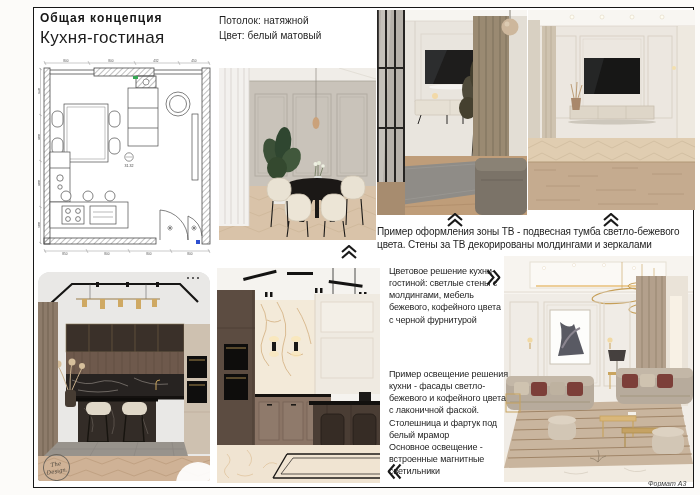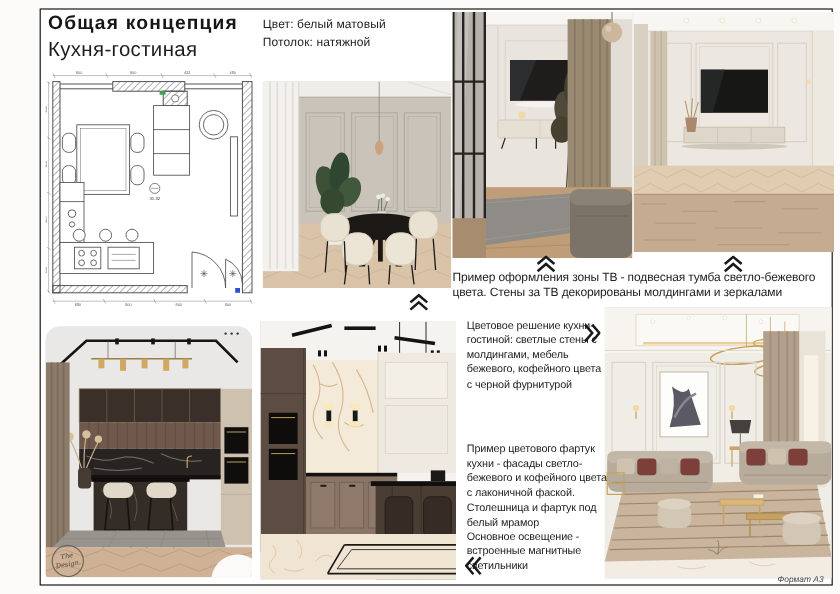--- a/index.html
+++ b/index.html
@@ -5,21 +5,21 @@
   html,body{margin:0;padding:0;background:#ffffff;}
   .board{
     position:relative;width:700px;height:495px;overflow:hidden;
     background:#fcfbf9;color:#222;
     font-family:"Liberation Sans","DejaVu Sans",sans-serif;
   }
   .frame{position:absolute;left:33px;top:7px;width:661px;height:481px;
     border:1.5px solid #171717;background:#fff;box-sizing:border-box;}
   .abs{position:absolute;}
   .title{left:40px;top:11px;}
-  .title h1{margin:0;font-size:16px;font-weight:bold;letter-spacing:1px;color:#161616;}
+  .title h1{margin:0;font-size:12px;font-weight:bold;letter-spacing:1px;color:#161616;}
   .title .sub{font-size:17px;margin-top:3px;letter-spacing:0.3px;color:#1d1d1d;}
   .specs{left:219px;top:13px;width:158px;font-size:10px;line-height:1.5;color:#1d1d1d;letter-spacing:0.1px;}
   .photo{position:absolute;overflow:hidden;background:#ddd;}
   .photo svg{display:block;width:100%;height:100%;}
   .cap{position:absolute;font-size:10px;line-height:1.3;color:#232323;letter-spacing:-0.1px;}
   .cap-dining{left:140px;top:240px;width:224px;}
   .cap-tv{left:377px;top:225px;width:318px;}
   .block-colors{left:389px;top:265px;width:116px;font-size:9px;line-height:1.35;}
   .block-kitchen{left:389px;top:368px;width:121px;font-size:9px;line-height:1.35;}
   .block-kitchen p{margin:0;}
@@ -42,22 +42,22 @@
 
 <div class="board">
   <div class="frame"></div>
 
   <div class="abs title">
     <h1>Общая концепция</h1>
     <div class="sub">Кухня-гостиная</div>
   </div>
 
   <div class="abs specs">
+    <div>Потолок: натяжной</div>
     <div>Цвет: белый матовый</div>
-    <div>Потолок: натяжной</div>
   </div>
 
   <div class="abs" style="left:38px;top:56px;width:180px;height:200px;">
     <svg viewBox="0 0 180 200" preserveAspectRatio="none">
       <defs>
         <pattern id="hat" width="4" height="4" patternUnits="userSpaceOnUse" patternTransform="rotate(45)">
           <line x1="0" y1="0" x2="0" y2="4" stroke="#8a8a8a" stroke-width="1.1"></line>
         </pattern>
       </defs>
 
@@ -580,21 +580,21 @@
         <rect x="2" y="138" width="14" height="18"></rect>
         <line x1="2" y1="147" x2="16" y2="147"></line>
       </g>
       <path d="M94,206 q2,-8 0,-12 m0,12 q-4,-4 -8,-4 m8,4 q4,-6 8,-6" stroke="#8a7a64" stroke-width="0.7" fill="none"></path>
     </svg>
   </div>
 
   <div class="cap cap-tv">Пример оформления зоны ТВ - подвесная тумба светло-бежевого цвета. Стены за ТВ декорированы молдингами и зеркалами</div>
   <div class="cap block-colors">Цветовое решение кухни-гостиной: светлые стены с молдингами, мебель бежевого, кофейного цвета с черной фурнитурой</div>
   <div class="cap block-kitchen">
-    <p>Пример цветового фартук кухни - фасады светло-бежевого и кофейного цвета с лаконичной фаской. Столешница и фартук под белый мрамор</p>
+    <p>Пример освещение решения кухни - фасады светло-бежевого и кофейного цвета с лаконичной фаской. Столешница и фартук под белый мрамор</p>
     <p>Основное освещение - встроенные магнитные светильники</p>
   </div>
 
   <div class="chev" style="left:340px;top:245px;">
     <svg viewBox="0 0 18 15">
         <path d="M2,7 L9,1 L16,7 M2,13 L9,7 L16,13" fill="none" stroke="#1a1a1a" stroke-width="2.1"></path>
       </svg>
   </div>
   <div class="chev" style="left:446px;top:213px;">
     <svg viewBox="0 0 18 15">

